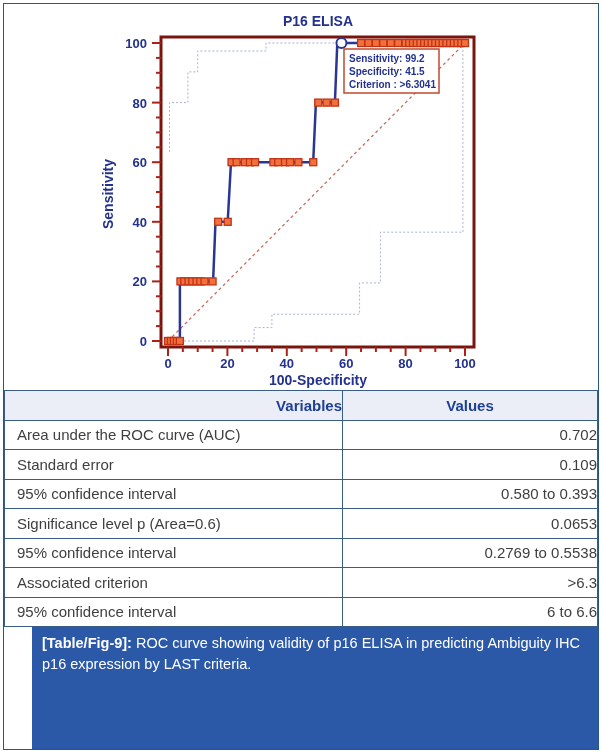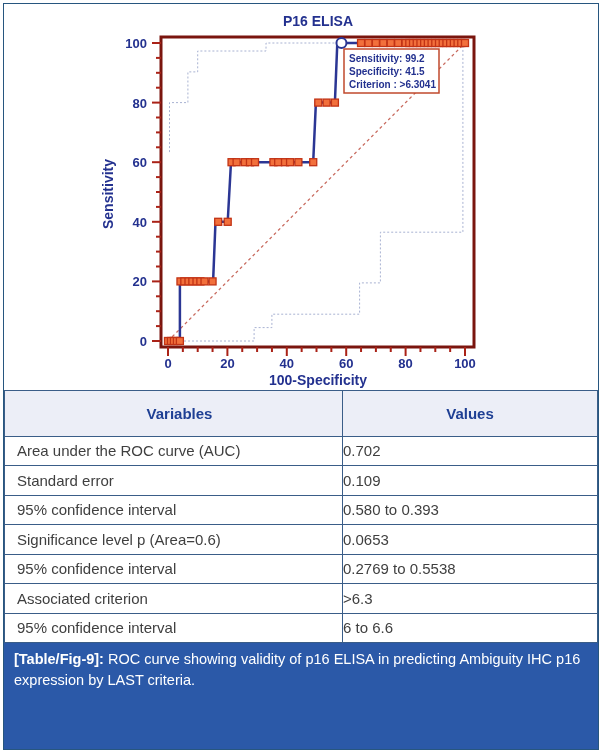--- a/index.html
+++ b/index.html
@@ -30,35 +30,36 @@
     height: 28.5px;
     padding: 0 0 0 12px;
     vertical-align: middle;
     white-space: nowrap;
     overflow: hidden;
   }
   table.stats th {
     background: #eceef7;
     color: #1e3f94;
     font-weight: bold;
-    text-align: center;
-  }
-  table.stats th.val-col { text-align: center; padding: 8px; }
+    text-align: right;
+  }
+  table.stats th.val-col { text-align: center; padding: 0; }
   table.stats td { color: #3f3f3f; background:#fff;margin-top:28px; }
-  table.stats td.val-cell { text-align: left; padding: 0; }
+  table.stats td.val-cell { text-align: right; padding: 0; }
   col.var-col { width: 57%; }
   col.val-col { width: 43%; }
   .caption {
     flex: 1;
     background: #2b59a8;
     color: #ffffff;
     font-size: 14.5px;
     line-height: 1.42;
     padding: 6px 0 6px 10px;
     box-sizing: border-box;
+    margin-left: 28px;
   }
   .caption b { font-weight: bold; }
 </style>
 </head>
 <body>
 
 <div class="page">
   <div class="frame">
 
     <div class="chart-area">

